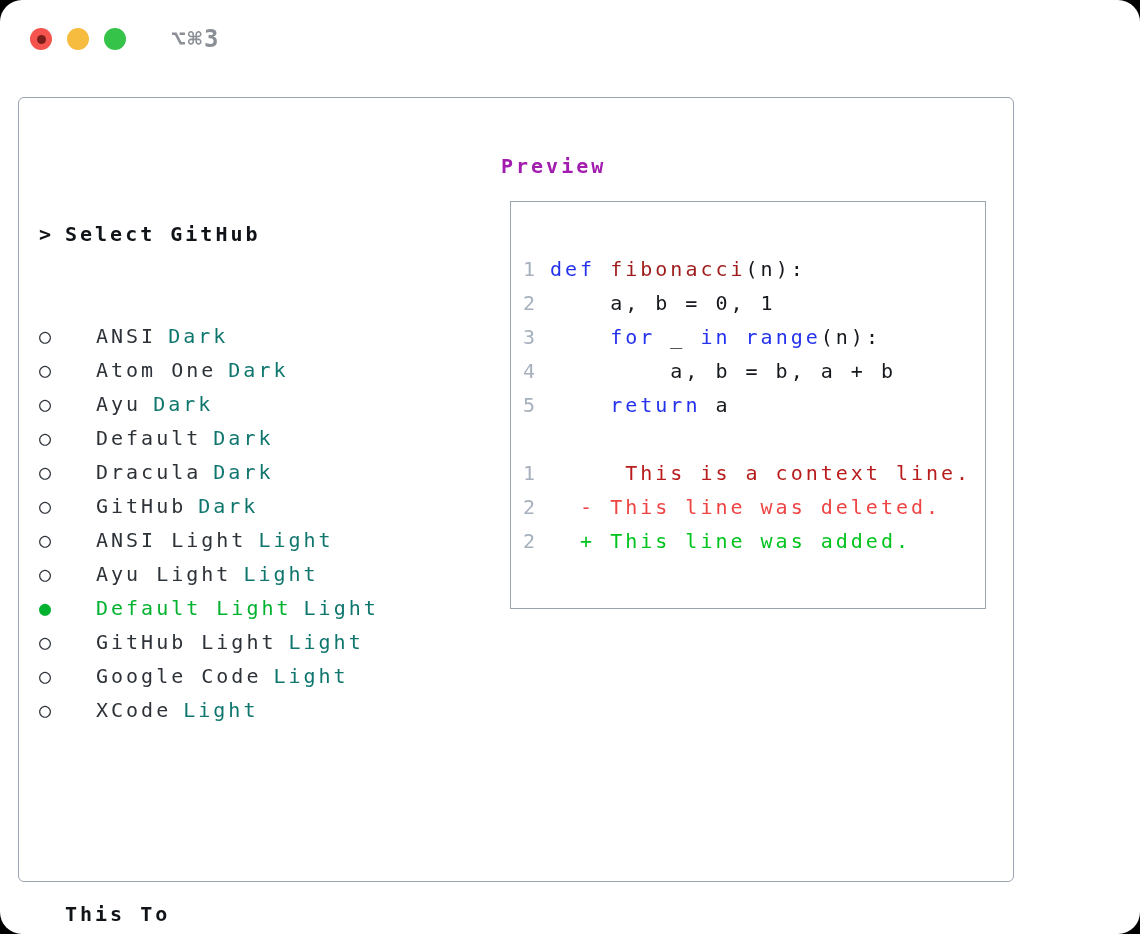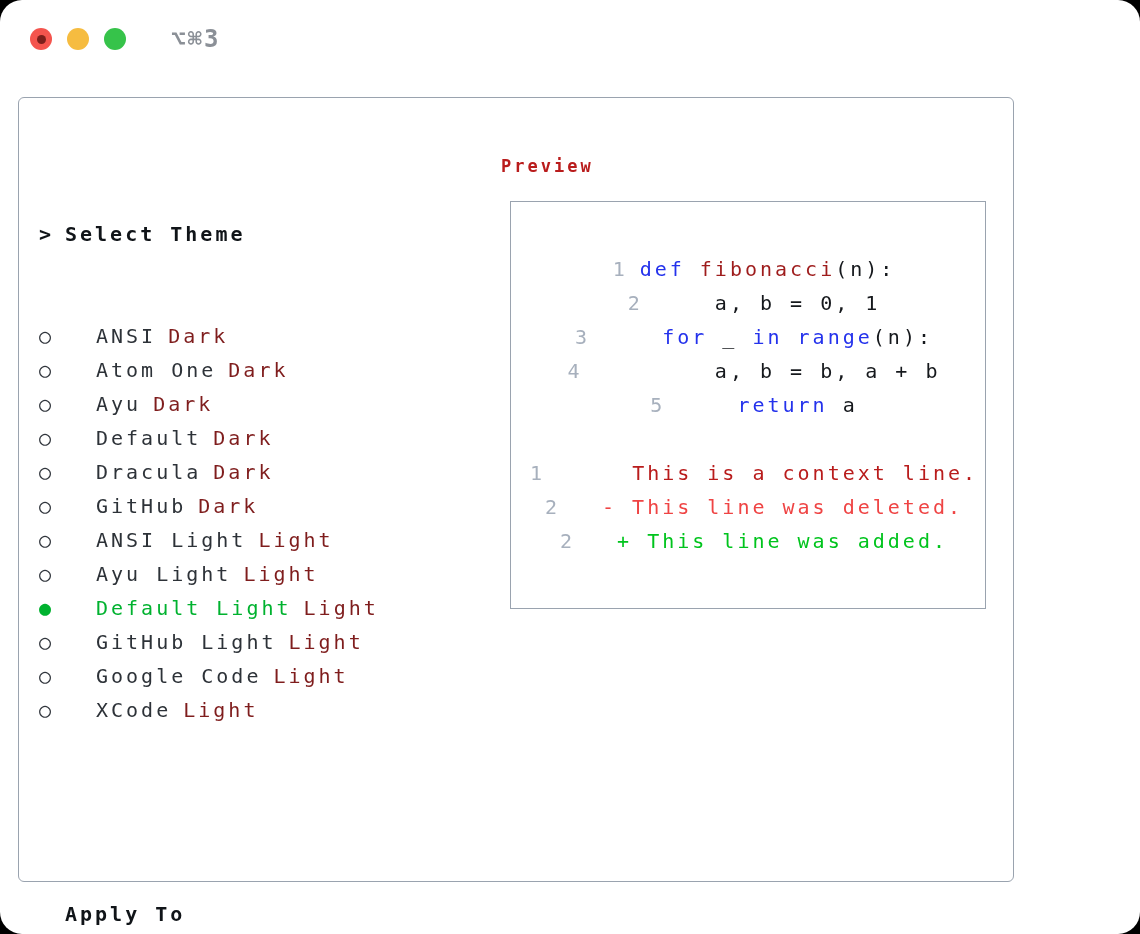--- a/index.html
+++ b/index.html
@@ -29,31 +29,31 @@
   }
   .left-col{
     position:absolute;left:20px;top:51px;
     font-size:20px;line-height:34px;letter-spacing:3px;white-space:pre;color:#2d3238;
   }
   .row{min-height:34px;}
   .bullet{display:inline-block;width:26px;letter-spacing:0;color:#30353c;}
   .marker{font-weight:bold;color:#101418;}
   .title{font-weight:bold;color:#101418;}
   .name{color:#2d3238;margin-right:12px;margin-left:31px;}
-  .suffix{color:#7f1d1d;}
+  .suffix{color:#0f766e;}
   .option.selected .bullet{color:#00b22f;}
   .option.selected .name{color:#00b22f;}
   
   .preview-title{
     position:absolute;left:482px;top:51px;line-height:34px;
-    font-size:17px;font-weight:bold;letter-spacing:3px;color:#b91c1c;
+    font-size:20px;font-weight:bold;letter-spacing:3px;color:#a21caf;
   }
   .preview-box{
     position:absolute;left:491px;top:103px;width:474px;height:406px;
-    border:1.5px solid #9aa3af;background:#fff;overflow:hidden;text-align:center;
+    border:1.5px solid #9aa3af;background:#fff;overflow:hidden;
   }
   .code{
     padding:50px 0 0 12px;font-size:20px;line-height:34px;letter-spacing:3px;white-space:pre;
   }
   .num{display:inline-block;width:15px;margin-right:12px;color:#a7b0bd;}
   .tok-plain{color:#15181c;}
   .tok-kw{color:#2432ec;}
   .tok-fn{color:#9e1c1c;}
   .tok-ctx{color:#b91c1c;}
   .tok-del{color:#ef4444;}
@@ -69,24 +69,24 @@
       <div class="dot"></div>
     </div>
     <div class="light yellow"></div>
     <div class="light green"></div>
     <div class="shortcut">⌥⌘3</div>
   </div>
 
   <div class="main-box">
 
     <div class="left-col">
-      <div class="row"><span class="bullet marker">&gt;</span><span class="title">Select Theme</span></div>
+      <div class="row"><span class="bullet marker">&gt;</span><span class="title">Select GitHub</span></div>
       <div><div class="row option"><span class="bullet">○</span><span class="name">ANSI</span><span class="suffix">Dark</span></div><div class="row option"><span class="bullet">○</span><span class="name">Atom One</span><span class="suffix">Dark</span></div><div class="row option"><span class="bullet">○</span><span class="name">Ayu</span><span class="suffix">Dark</span></div><div class="row option"><span class="bullet">○</span><span class="name">Default</span><span class="suffix">Dark</span></div><div class="row option"><span class="bullet">○</span><span class="name">Dracula</span><span class="suffix">Dark</span></div><div class="row option"><span class="bullet">○</span><span class="name">GitHub</span><span class="suffix">Dark</span></div><div class="row option"><span class="bullet">○</span><span class="name">ANSI Light</span><span class="suffix">Light</span></div><div class="row option"><span class="bullet">○</span><span class="name">Ayu Light</span><span class="suffix">Light</span></div><div class="row option selected"><span class="bullet">●</span><span class="name">Default Light</span><span class="suffix">Light</span></div><div class="row option"><span class="bullet">○</span><span class="name">GitHub Light</span><span class="suffix">Light</span></div><div class="row option"><span class="bullet">○</span><span class="name">Google Code</span><span class="suffix">Light</span></div><div class="row option"><span class="bullet">○</span><span class="name">XCode</span><span class="suffix">Light</span></div></div>
       <div class="row"> </div>
-      <div class="row"><span class="bullet"></span><span class="title">Apply To</span></div>
+      <div class="row"><span class="bullet"></span><span class="title">This To</span></div>
       
       
       
     </div>
 
     <div class="preview-title">Preview</div>
 
     <div class="preview-box">
       <div class="code"><div class="row"><span class="num">1</span><span class="tok-kw">def</span><span class="tok-plain"> </span><span class="tok-fn">fibonacci</span><span class="tok-plain">(n):</span></div><div class="row"><span class="num">2</span><span class="tok-plain">    a, b = 0, 1</span></div><div class="row"><span class="num">3</span><span class="tok-plain">    </span><span class="tok-kw">for</span><span class="tok-plain"> _ </span><span class="tok-kw">in</span><span class="tok-plain"> </span><span class="tok-kw">range</span><span class="tok-plain">(n):</span></div><div class="row"><span class="num">4</span><span class="tok-plain">        a, b = b, a + b</span></div><div class="row"><span class="num">5</span><span class="tok-plain">    </span><span class="tok-kw">return</span><span class="tok-plain"> a</span></div><div class="row"><span class="num"></span></div><div class="row"><span class="num">1</span><span class="tok-ctx">     This is a context line.</span></div><div class="row"><span class="num">2</span><span class="tok-del">  - This line was deleted.</span></div><div class="row"><span class="num">2</span><span class="tok-add">  + This line was added.</span></div></div>
     </div>

